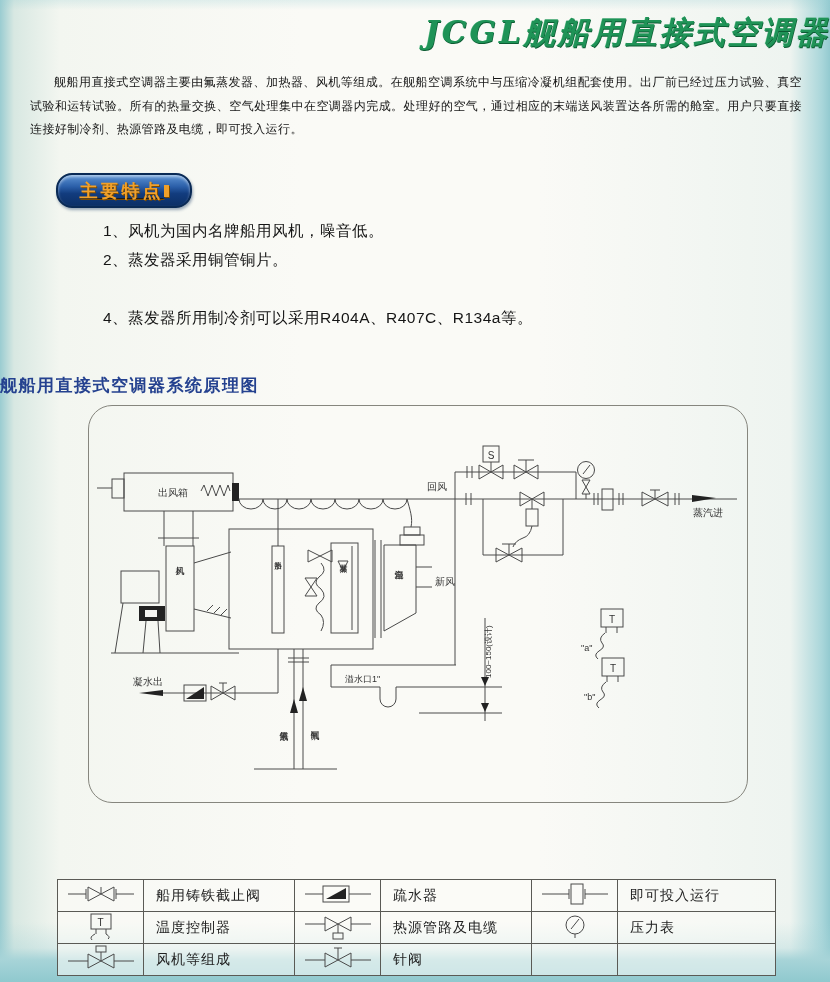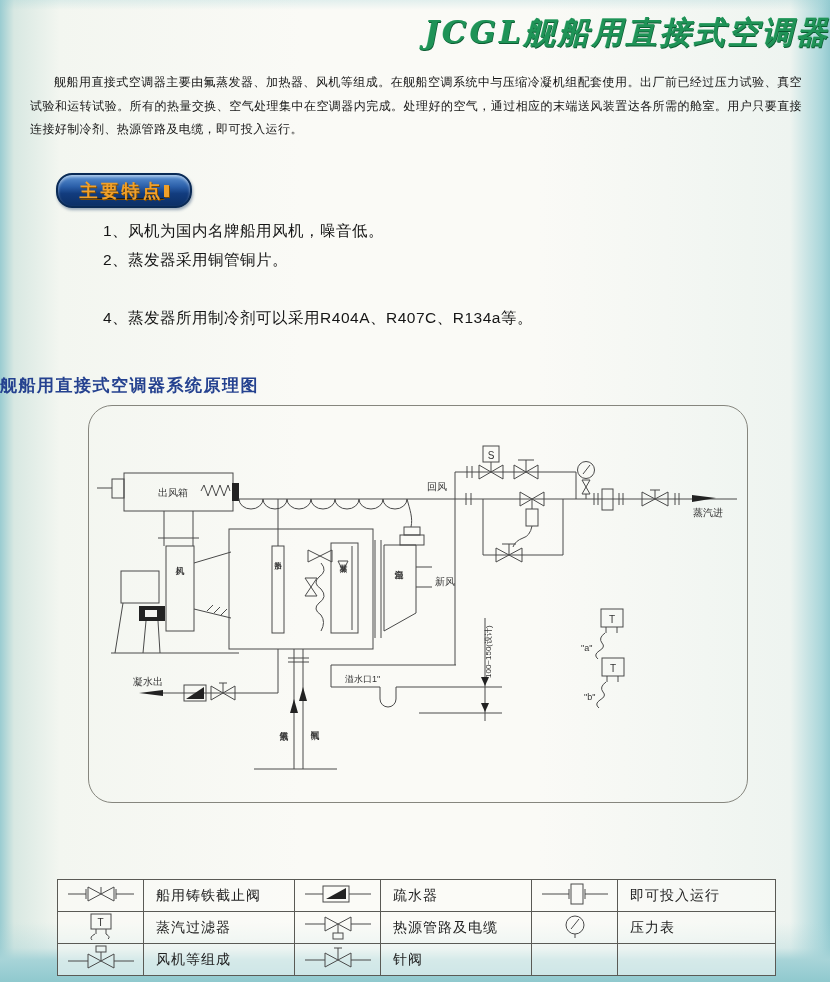--- a/index.html
+++ b/index.html
@@ -330,21 +330,21 @@
     <tr>
       <td class="sym">
         <svg width="70" height="28" viewBox="0 0 70 28">
               <rect class="dline" x="25" y="2" width="20" height="15"></rect>
               <text x="35" y="14" font-size="10" text-anchor="middle">T</text>
               <line class="dline" x1="30" y1="17" x2="30" y2="22"></line>
               <line class="dline" x1="40" y1="17" x2="40" y2="22"></line>
               <path class="dline" d="M29,22 q-6,3 -3,6 M40,22 q5,3 2,5"></path>
             </svg>
       </td>
-      <td>蒸汽过滤器</td>
+      <td>温度控制器</td>
       <td class="sym">
         <svg width="70" height="28" viewBox="0 0 70 28">
               <line class="dline" x1="2" y1="12" x2="22" y2="12"></line>
               <polygon class="dline" points="22,5 22,19 35,12"></polygon>
               <polygon class="dline" points="48,5 48,19 35,12"></polygon>
               <line class="dline" x1="35" y1="12" x2="35" y2="21"></line>
               <rect class="dline" x="30" y="21" width="10" height="6"></rect>
               <line class="dline" x1="48" y1="12" x2="68" y2="12"></line>
             </svg>
       </td>

